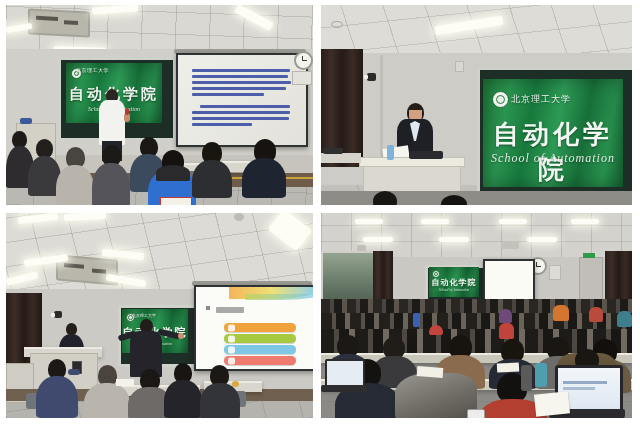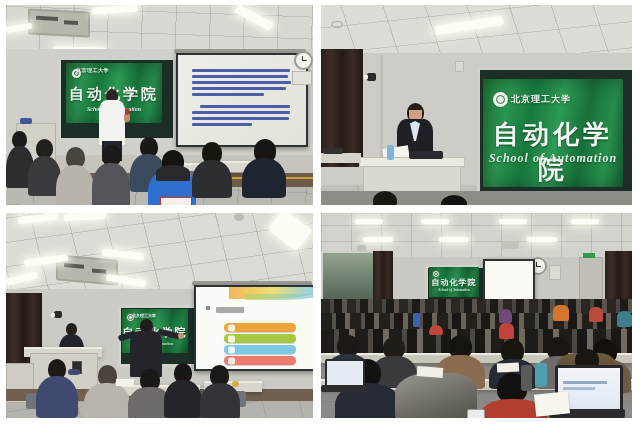--- a/index.html
+++ b/index.html
@@ -30,21 +30,21 @@
   .acvent{position:absolute;background:#b9b7ab;border:2px solid #a5a298;border-radius:2px;}
   .acvent:before,.acvent:after{content:"";position:absolute;background:#4a4a46;}
   .wall{position:absolute;left:0;width:100%;background:#cfcfca;}
   .wall-lower{position:absolute;left:0;width:100%;background:#c3c2bc;}
   .curtain{position:absolute;background:linear-gradient(90deg,#2a1f1c,#3d2d27,#241a17,#3a2a24,#221916);}
   .board{position:absolute;background:#1d2e26;border:3px solid #cfd1cb;border-radius:2px;}
   .banner{position:absolute;background:
       linear-gradient(100deg,#1f7a3a 0%,#2a9450 18%,#17783c 34%,#2d9a55 52%,#176f38 70%,#28914e 86%,#166c36 100%);
     box-shadow:inset 0 0 18px rgba(0,0,0,.35);}
   .banner .bt{position:absolute;color:#f2f7f2;text-align:center;width:100%;
-    font-family:"Liberation Serif",serif;text-shadow:0 1px 2px rgba(0,0,0,.45);font-weight:bold;}
+    font-family:"Liberation Serif",serif;text-shadow:0 1px 2px rgba(0,0,0,.45);}
   .banner .logo{position:absolute;border-radius:50%;background:#f1f3ef;border:1px solid #1d6b33;}
   .banner .logo i{position:absolute;inset:18%;border-radius:50%;border:1px solid #2a7a40;background:#e6efe7;}
   .screen{position:absolute;background:#e9e9e3;border:2px solid #2f3234;box-shadow:0 2px 5px rgba(0,0,0,.35);}
   .scr-white{background:#fbfbf8;}
   .person{position:absolute;border-radius:45% 45% 12% 12%/55% 55% 8% 8%;}
   .head{position:absolute;border-radius:50% 50% 42% 42%;}
   .desk{position:absolute;background:#d9d7cd;border-top:2px solid #eceae1;box-shadow:0 2px 4px rgba(0,0,0,.25);}
   .floor{position:absolute;left:0;width:100%;background:#6d5a4a;}
   .clock{position:absolute;border-radius:50%;background:#f4f4ee;border:2px solid #9a9a92;}
 

